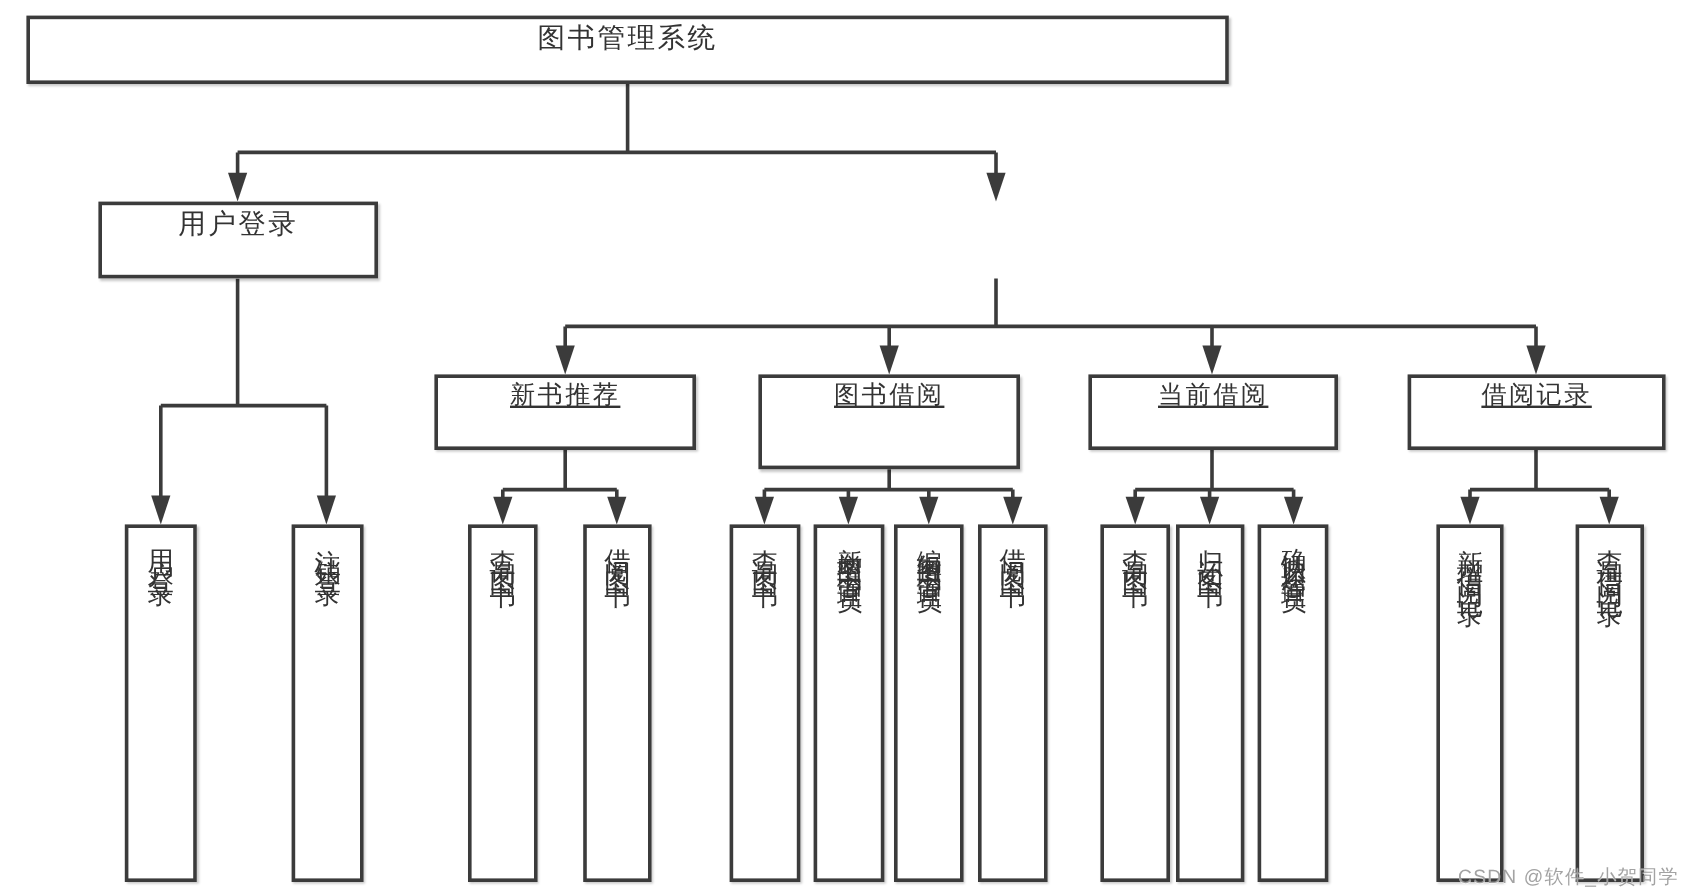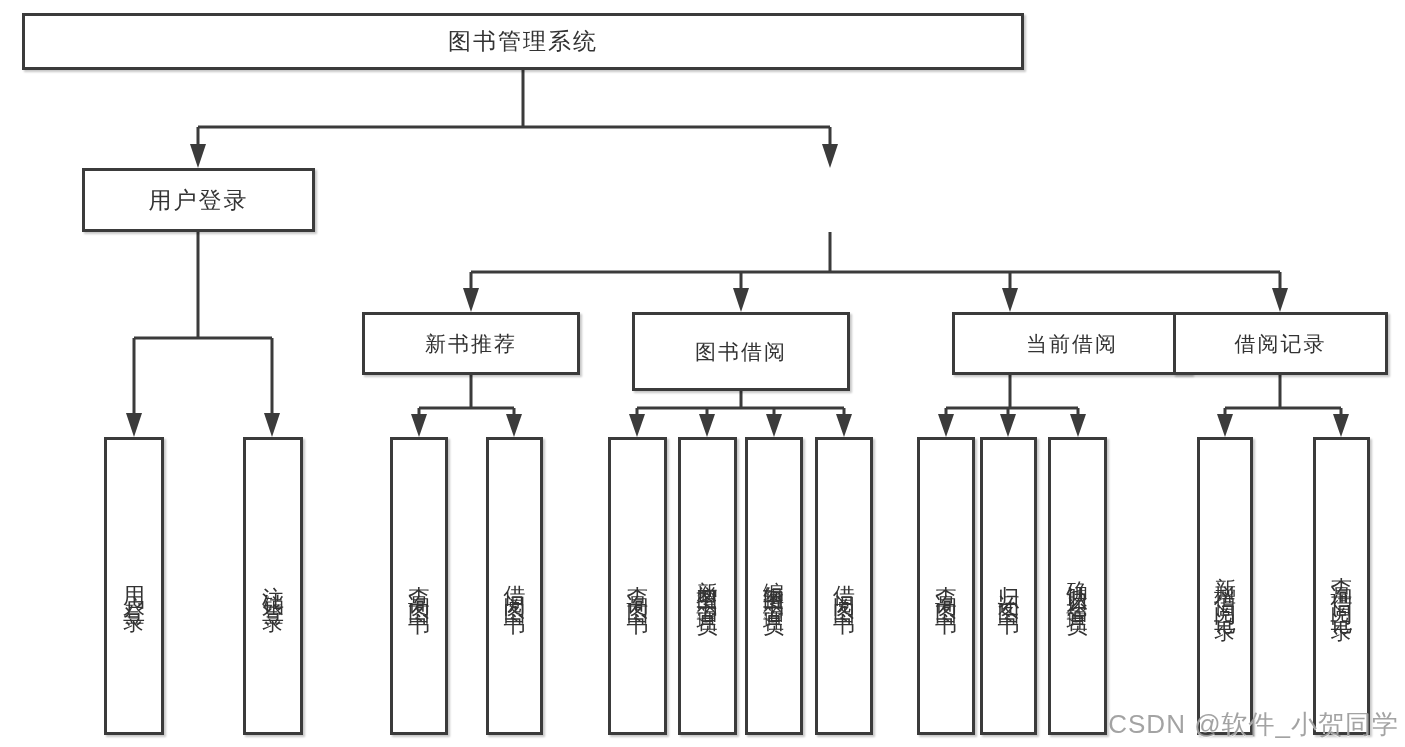--- a/index.html
+++ b/index.html
@@ -4,33 +4,33 @@
 <style>
   html,body { margin:0; padding:0; background:#ffffff; }
   .canvas {
     position:relative; width:1405px; height:747px; background:#ffffff;
     font-family:"Liberation Sans","DejaVu Sans",sans-serif;
     overflow:hidden;
   }
   .wires { position:absolute; left:0; top:0; width:1405px; height:747px; }
   .box {
     position:absolute; background:#ffffff; border:3px solid #3b3b3b;
-    box-sizing:border-box; display:flex; align-items:center; justify-content:center;
+    box-sizing:border-box; display:flex; justify-content:center;
     color:#333333; box-shadow:1.5px 2px 2px rgba(0,0,0,0.22);
   }
   .box.h span { font-size:23px; letter-spacing:2px; white-space:nowrap; }
-  .box.l3 span { font-size:21px; }
+  .box.l3 span { font-size:21px;text-decoration:underline; }
   .box.leaf span {
     writing-mode:vertical-rl; text-orientation:mixed;
     font-size:22px; letter-spacing:9px; line-height:1;
   }
   .box.leaf.tight span { font-size:21px; letter-spacing:5px; }
   .watermark {
     position:absolute; right:6px; bottom:5px;
-    font-size:26px; color:rgba(150,150,150,0.88); letter-spacing:1px;
+    font-size:16px; color:rgba(150,150,150,0.88); letter-spacing:1px;
     text-shadow:0 1px 0 rgba(255,255,255,0.7);
   }
 </style>
 </head>
 <body>
 
 <div class="canvas">
 
   <svg class="wires" viewBox="0 0 1405 747" xmlns="http://www.w3.org/2000/svg">
     <g stroke="#3b3b3b" stroke-width="3" fill="#3b3b3b">
@@ -82,21 +82,21 @@
   <div class="box h" style="left:82px;top:168px;width:233px;height:64px">
     <span>用户登录</span>
   </div>
 
   <div class="box h l3" style="left:362px;top:312px;width:218px;height:63px">
     <span>新书推荐</span>
   </div>
   <div class="box h l3" style="left:632px;top:312px;width:218px;height:79px">
     <span>图书借阅</span>
   </div>
-  <div class="box h l3" style="left:952px;top:312px;width:240px;height:63px">
+  <div class="box h l3" style="left:907px;top:312px;width:208px;height:63px">
     <span>当前借阅</span>
   </div>
   <div class="box h l3" style="left:1173px;top:312px;width:215px;height:63px">
     <span>借阅记录</span>
   </div>
 
   <div class="box leaf" style="left:104px;top:437px;width:60px;height:298px">
     <span>用户登录</span>
   </div>
   <div class="box leaf" style="left:243px;top:437px;width:60px;height:298px">

